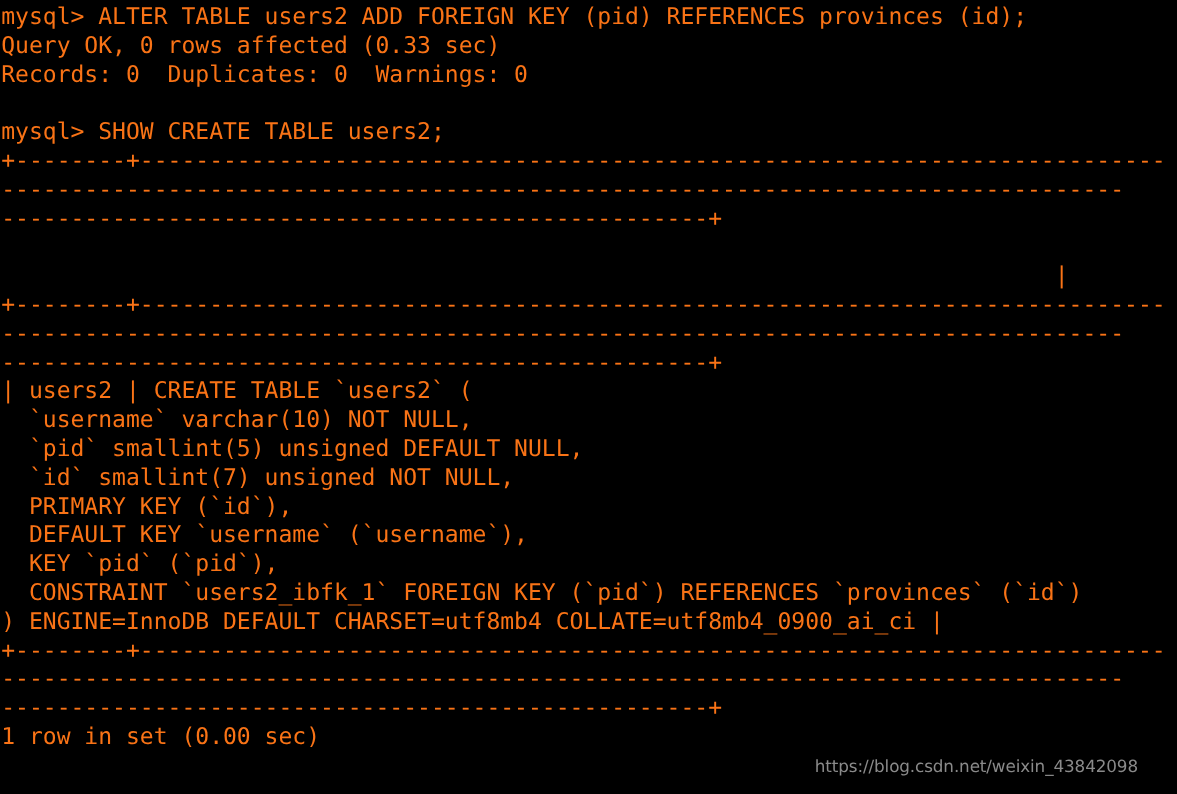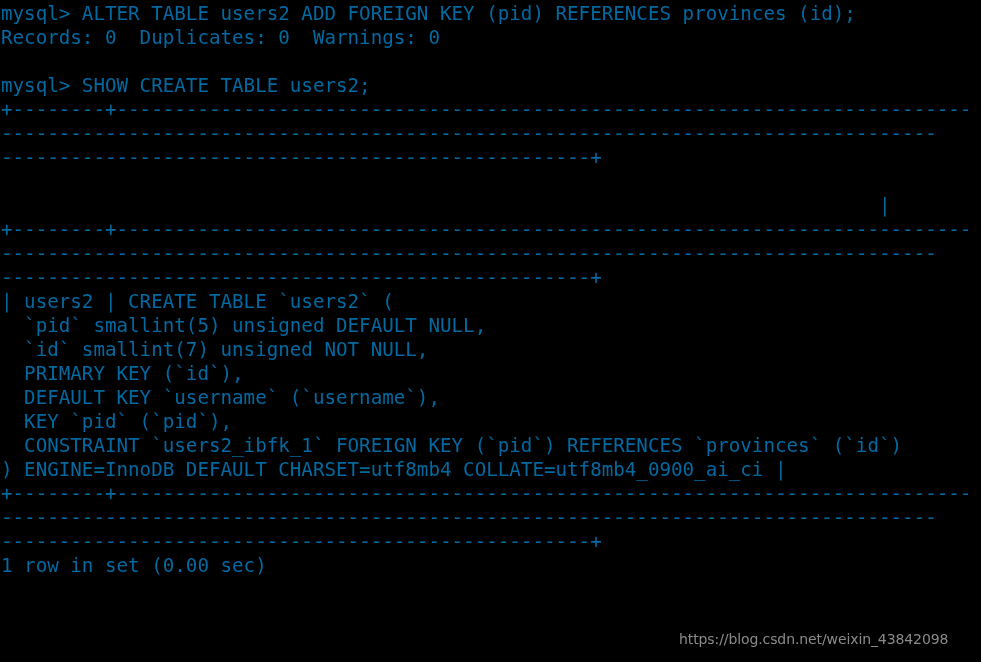--- a/index.html
+++ b/index.html
@@ -26,21 +26,21 @@
     top: 2px;
     left: 1px;
     width: 980px;
   }
   .line {
     display: block;
     height: 24px;
     line-height: 24px;
     font-size: 19.2px;
     letter-spacing: 0px;
-    color: #0369a1;
+    color: #f97316;
     white-space: pre;
     font-family: "DejaVu Sans Mono", "Liberation Mono", monospace;
     -webkit-font-smoothing: none;
   }
   .line.blank {
     color: transparent;
   }
   .watermark {
     position: absolute;
     left: 679px;
@@ -52,32 +52,34 @@
     white-space: pre;
     letter-spacing: -0.1px;
   }
 </style>
 </head>
 <body>
 
 <div id="terminal">
   <div class="screen" id="screen">
       <span class="line">mysql&gt; ALTER TABLE users2 ADD FOREIGN KEY (pid) REFERENCES provinces (id);</span>
+      <span class="line">Query OK, 0 rows affected (0.33 sec)</span>
       <span class="line">Records: 0  Duplicates: 0  Warnings: 0</span>
       <span class="line blank"></span>
       <span class="line">mysql&gt; SHOW CREATE TABLE users2;</span>
       <span class="line">+--------+--------------------------------------------------------------------------</span>
       <span class="line">---------------------------------------------------------------------------------</span>
       <span class="line">---------------------------------------------------+</span>
       <span class="line blank"></span>
       <span class="line">                                                                            |</span>
       <span class="line">+--------+--------------------------------------------------------------------------</span>
       <span class="line">---------------------------------------------------------------------------------</span>
       <span class="line">---------------------------------------------------+</span>
       <span class="line">| users2 | CREATE TABLE `users2` (</span>
+      <span class="line">  `username` varchar(10) NOT NULL,</span>
       <span class="line">  `pid` smallint(5) unsigned DEFAULT NULL,</span>
       <span class="line">  `id` smallint(7) unsigned NOT NULL,</span>
       <span class="line">  PRIMARY KEY (`id`),</span>
       <span class="line">  DEFAULT KEY `username` (`username`),</span>
       <span class="line">  KEY `pid` (`pid`),</span>
       <span class="line">  CONSTRAINT `users2_ibfk_1` FOREIGN KEY (`pid`) REFERENCES `provinces` (`id`)</span>
       <span class="line">) ENGINE=InnoDB DEFAULT CHARSET=utf8mb4 COLLATE=utf8mb4_0900_ai_ci |</span>
       <span class="line">+--------+--------------------------------------------------------------------------</span>
       <span class="line">---------------------------------------------------------------------------------</span>
       <span class="line">---------------------------------------------------+</span>

